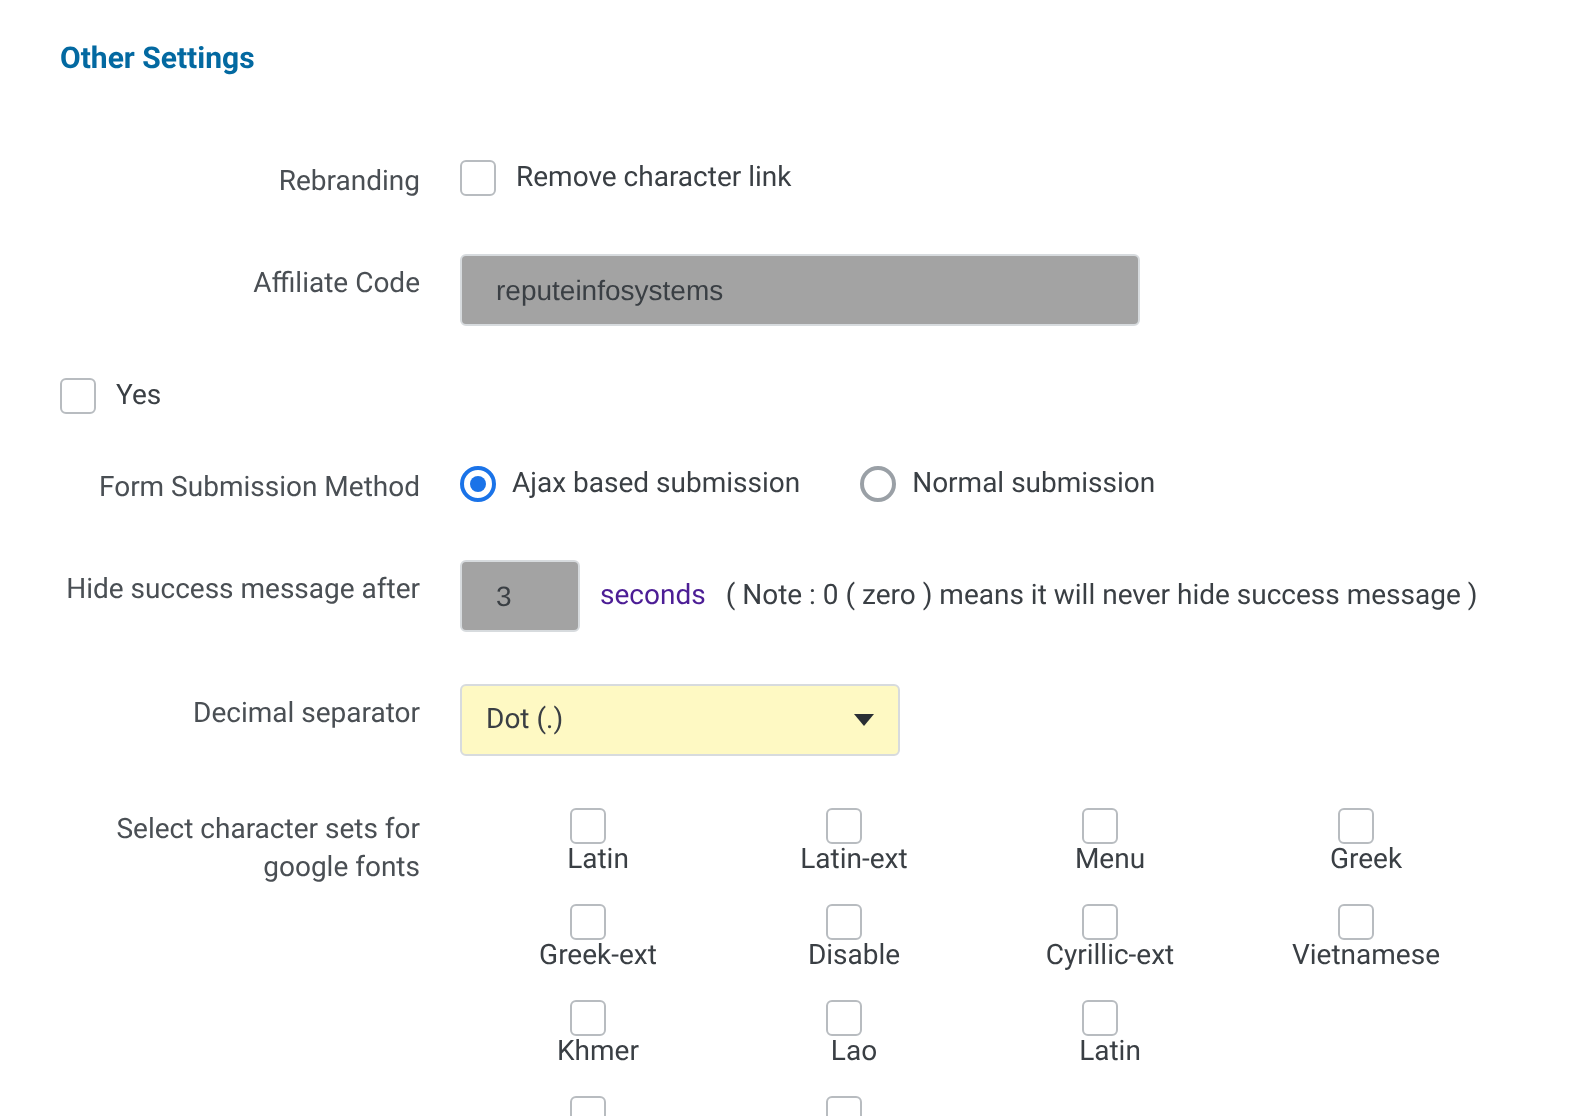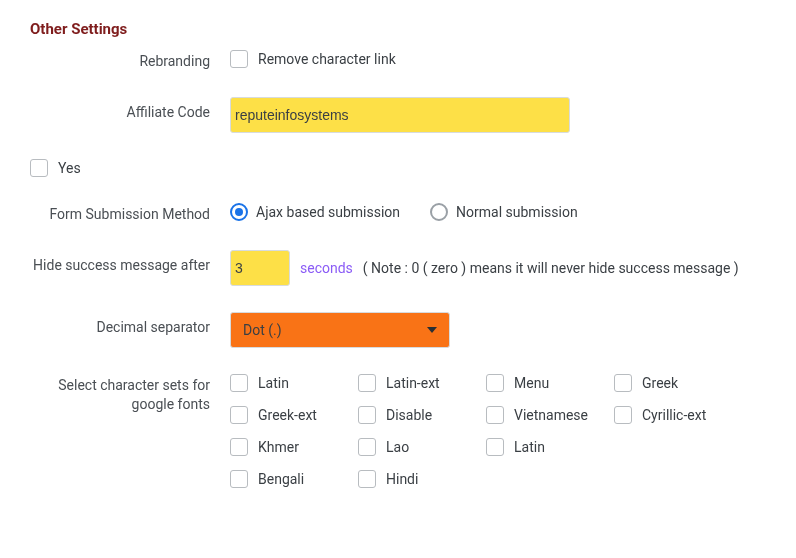--- a/index.html
+++ b/index.html
@@ -1,37 +1,37 @@
 <!DOCTYPE html>
 <html><head>
 <meta charset="utf-8">
 <style>
 * { box-sizing: border-box; margin: 0; padding: 0; }
 body { font-family: -apple-system, BlinkMacSystemFont, "Segoe UI", Roboto, Arial, sans-serif; font-size: 14px; color: #3a3f44; background: #fff; padding: 20px 30px; }
-.section-title { font-weight: 700; font-size: 15px; color: #7f1d1d; margin-bottom: 12px; }
+.section-title { font-weight: 700; font-size: 15px; color: #0369a1; margin-bottom: 42px; }
 .row { display: flex; align-items: flex-start; margin-bottom: 26px; justify-content: center; }
 .label-col { width: 200px; text-align: right; padding-right: 20px; color: #4a4f54; padding-top: 6px; line-height: 1.35; }
 .label-col.center { padding-top: 2px; }
 .control-col { flex: 1; display: flex; align-items: center; flex-wrap: wrap; }
 .cb { width: 18px; height: 18px; border: 1.5px solid #b8bcc0; border-radius: 3px; background: #fff; cursor: pointer; flex: 0 0 auto; }
 .cb-label { margin-left: 10px; color: #3a3f44; }
-.text-input { height: 36px; border: 1px solid #d7dbde; border-radius: 3px; padding: 0 4px; font-size: 14px; color: #3a3f44; background: #fde047; }
+.text-input { height: 36px; border: 1px solid #d7dbde; border-radius: 3px; padding: 0 17px; font-size: 14px; color: #3a3f44; background: #a3a3a3; }
 .text-input.wide { width: 340px; }
 .text-input.small { width: 60px; text-align: left; }
 .radio { width: 18px; height: 18px; border: 2px solid #9aa0a6; border-radius: 50%; display: inline-flex; align-items: center; justify-content: center; cursor: pointer; flex: 0 0 auto; background: #fff; }
 .radio.selected { border-color: #1a73e8; }
 .radio.selected .dot { width: 8px; height: 8px; background: #1a73e8; border-radius: 50%; }
 .radio-label { margin-left: 8px; margin-right: 30px; }
-.inline-text { margin-left: 10px; color: #8b5cf6; }
+.inline-text { margin-left: 10px; color: #4c1d95; }
 .note { color: #3a3f44; }
-.select { width: 220px; height: 36px; border: 1px solid #d7dbde; border-radius: 3px; padding: 0 12px; display: flex; align-items: center; justify-content: space-between; cursor: pointer; background: #f97316; }
+.select { width: 220px; height: 36px; border: 1px solid #d7dbde; border-radius: 3px; padding: 0 12px; display: flex; align-items: center; justify-content: space-between; cursor: pointer; background: #fef9c3; }
 .select .caret { width: 0; height: 0; border-left: 5px solid transparent; border-right: 5px solid transparent; border-top: 6px solid #2a2f34; }
 .charsets { display: flex; flex-direction: column; gap: 14px; }
 .charset-row { display: flex; }
-.charset-item { display: flex; align-items: center; width: 128px; }
+.charset-item { display: flex; align-items: center; width: 128px; flex-direction: column; }
 </style>
 </head>
 <body>
 
 <div class="section-title">Other Settings</div>
 
 <div class="row">
   <div class="label-col center">Rebranding</div>
   <div class="control-col">
     <div class="cb"></div>
@@ -110,25 +110,25 @@
           <div class="charset-item">
             <div class="cb"></div>
             <span class="cb-label">Greek-ext</span>
           </div>
           <div class="charset-item">
             <div class="cb"></div>
             <span class="cb-label">Disable</span>
           </div>
           <div class="charset-item">
             <div class="cb"></div>
-            <span class="cb-label">Vietnamese</span>
+            <span class="cb-label">Cyrillic-ext</span>
           </div>
           <div class="charset-item">
             <div class="cb"></div>
-            <span class="cb-label">Cyrillic-ext</span>
+            <span class="cb-label">Vietnamese</span>
           </div>
         </div>
         <div class="charset-row">
           <div class="charset-item">
             <div class="cb"></div>
             <span class="cb-label">Khmer</span>
           </div>
           <div class="charset-item">
             <div class="cb"></div>
             <span class="cb-label">Lao</span>

